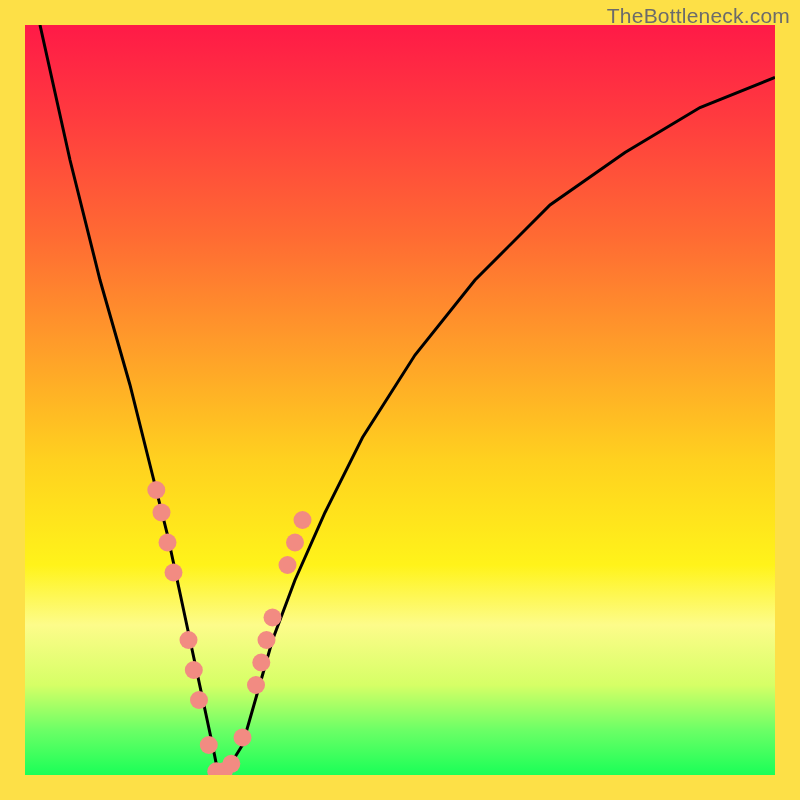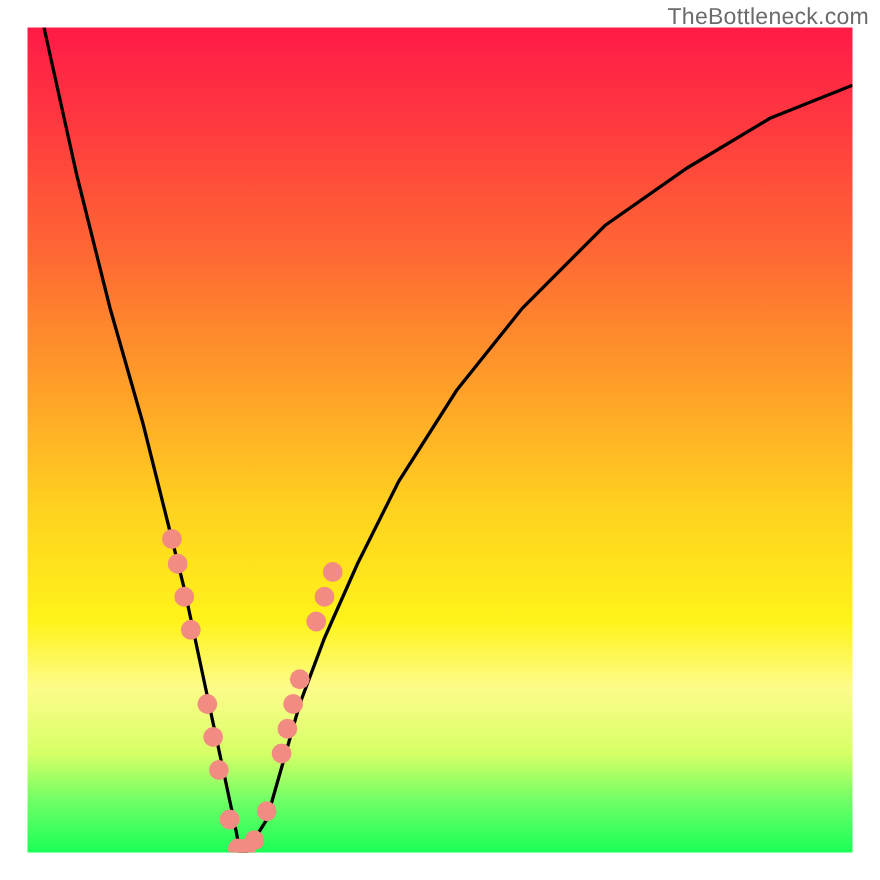--- a/index.html
+++ b/index.html
@@ -10,21 +10,21 @@
     overflow: hidden;
     background: #000;
     font-family: Arial, Helvetica, sans-serif;
   }
   .frame {
     position: absolute;
     left: 0;
     top: 0;
     width: 800px;
     height: 800px;
-    background: #ffffff;
+    background: #fde047;
   }
   .plot {
     position: absolute;
     left: 25px;
     top: 25px;
     width: 750px;
     height: 750px;
     background: linear-gradient(to bottom,
       #ff1a47 0%,
       #ff3a3f 12%,

